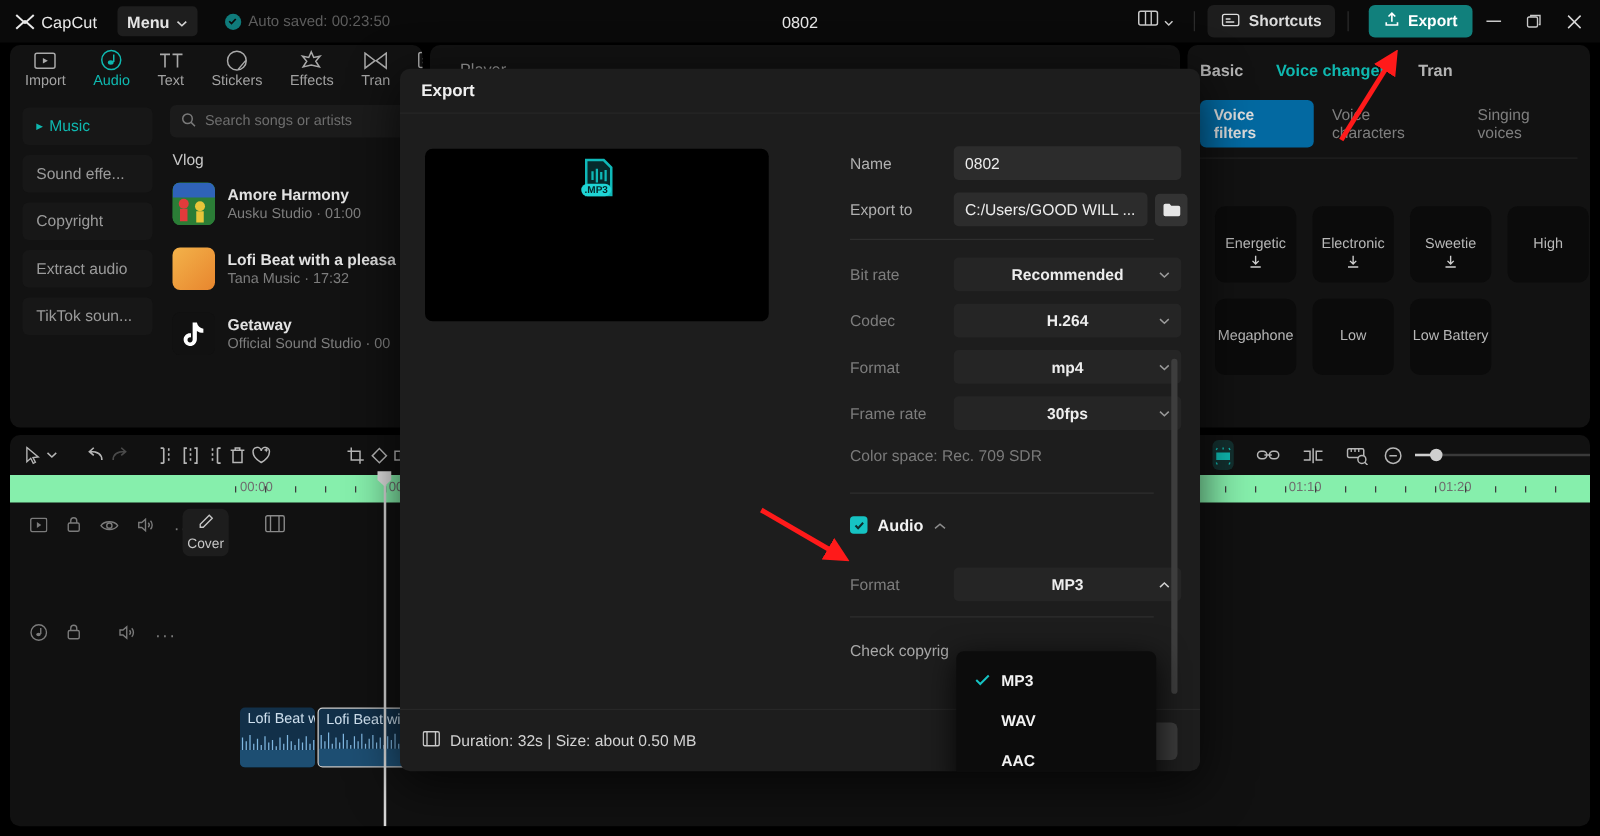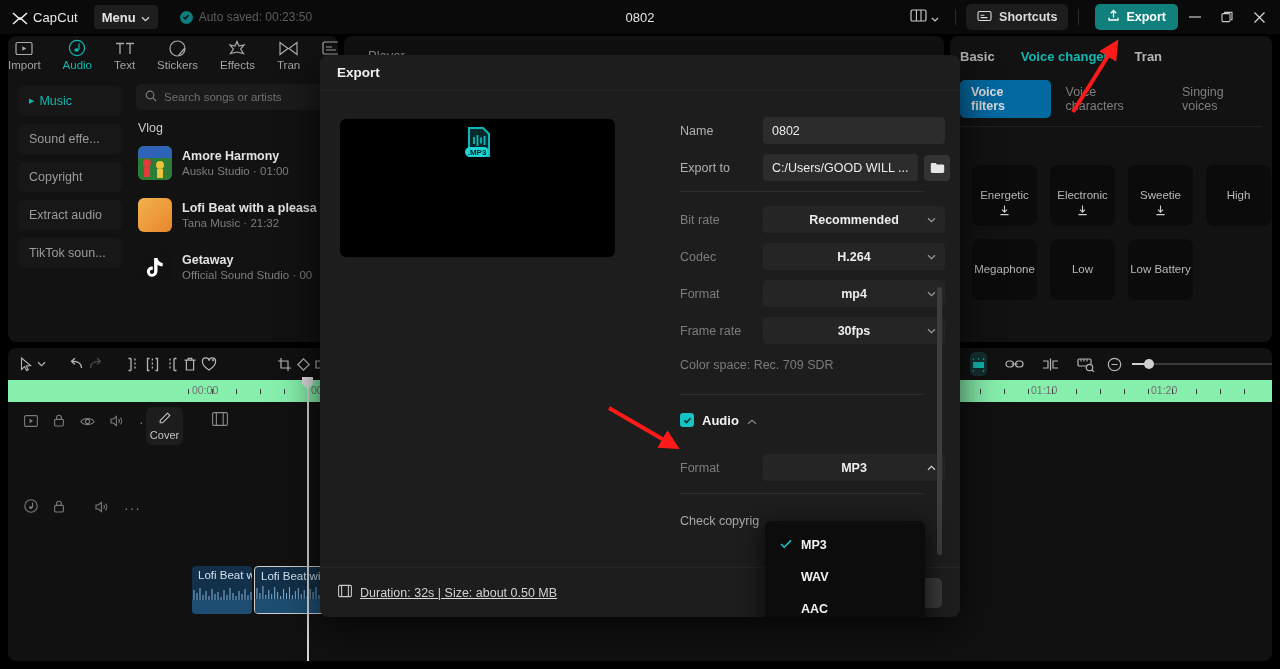--- a/index.html
+++ b/index.html
@@ -46,21 +46,21 @@
     border-radius: 5px; background: #11807c; font-size: 12.5px; color: #ffffff; font-weight: 600;
     margin-left: 6px;
   }
   .win-btn { width: 30px; height: 30px; display: flex; align-items: center; justify-content: center; color:#c9c9c9; }
 
   
   .left-panel {
     position: absolute; left: 8px; top: 36px; width: 330px; height: 306px;
     background: #121212; border-radius: 8px; overflow: hidden;
   }
-  .nav-tabs { display: flex; align-items: flex-start; height: 44px; gap: 22px; }
+  .nav-tabs { display: flex; align-items: flex-start; height: 44px; padding-left: 12px; gap: 22px; }
   .nav-tab { display: flex; flex-direction: column; align-items: center; gap: 2px; padding-top: 3px; width: 44px; }
   .nav-tab .ico { height: 18px; display: flex; align-items: center; justify-content: center; color: #a9a9a9; }
   .nav-tab .lbl { font-size: 11.5px; color: #a2a2a2; white-space: nowrap; }
   .nav-tab.active .ico, .nav-tab.active .lbl { color: #0fb8b0; }
 
   .left-body { display: flex; height: 262px; }
   .side-list { width: 122px; padding: 6px 8px 0 10px; }
   .side-item {
     height: 30px; border-radius: 5px; display: flex; align-items: center; gap: 5px;
     padding-left: 11px; font-size: 12.5px; color: #9b9b9b; margin-bottom: 8px; background: #171717;
@@ -188,21 +188,21 @@
   .scrollbar { position: absolute; right: 18px; top: 196px; width: 5px; height: 268px;
                border-radius: 3px; background: #3d3d3d; }
   .dropdown {
     position: absolute; left: 445px; top: 430px; width: 160px; background: #0c0c0c;
     border-radius: 6px; box-shadow: 0 6px 24px rgba(0,0,0,.8); padding: 8px 0 8px 0; z-index: 40;
   }
   .dd-item { height: 32px; display: flex; align-items: center; font-size: 12.5px;
              color: #f2f2f2; font-weight: 600; padding-left: 36px; position: relative;}
   .dd-check { position: absolute; left: 15px; color: #16c3c3; font-size: 12px; }
   .dlg-foot { position: absolute; left: 0; bottom: 0; width: 640px; height: 50px;
-              border-top: 1px solid #272727; display: flex; align-items: center; padding-left: 18px; text-decoration: underline; }
+              border-top: 1px solid #272727; display: flex; align-items: center; padding-left: 18px; }
   .foot-txt { font-size: 12.5px; color: #d2d2d2; display: flex; align-items: center; gap: 8px;}
   .foot-btn { position: absolute; right: 18px; width: 90px; height: 30px; border-radius: 5px; background: #3a3a3a;}
 
   .arrow-svg { position: absolute; pointer-events: none; z-index: 60; }
 </style>
 </head>
 <body>
 
 <div id="app">
 
@@ -405,21 +405,21 @@
           <div class="song-meta">
             <div class="song-title">Amore Harmony</div>
             <div class="song-sub">Ausku Studio · 01:00</div>
           </div>
         </div>
 
         <div class="song-row">
           <div class="song-thumb" style="background:linear-gradient(135deg,#f3b24a,#e8862e);"></div>
           <div class="song-meta">
             <div class="song-title">Lofi Beat with a pleasa</div>
-            <div class="song-sub">Tana Music · 21:32</div>
+            <div class="song-sub">Tana Music · 17:32</div>
           </div>
         </div>
 
         <div class="song-row">
           <div class="song-thumb" style="background:#101010;">
             <svg width="34" height="34" viewBox="0 0 34 34">
                 <rect width="34" height="34" fill="#111"></rect>
                 <path d="M19.5 8 c0.6 3 2.6 4.6 5.2 4.9 v3.3 c-1.9 0.1 -3.7 -0.5 -5.2 -1.5 v6.4 c0 3.6 -3 6.1 -6.2 5.6 -2.6 -0.4 -4.5 -2.7 -4.4 -5.3 0.1 -3 2.9 -5.3 5.9 -4.8 v3.4 c-1.4 -0.5 -2.8 0.5 -2.8 1.9 0 1.1 0.9 2 2 2 1.2 0 2.1 -0.9 2.1 -2.2 V8 Z" fill="#fff"></path>
               </svg>
           </div>

